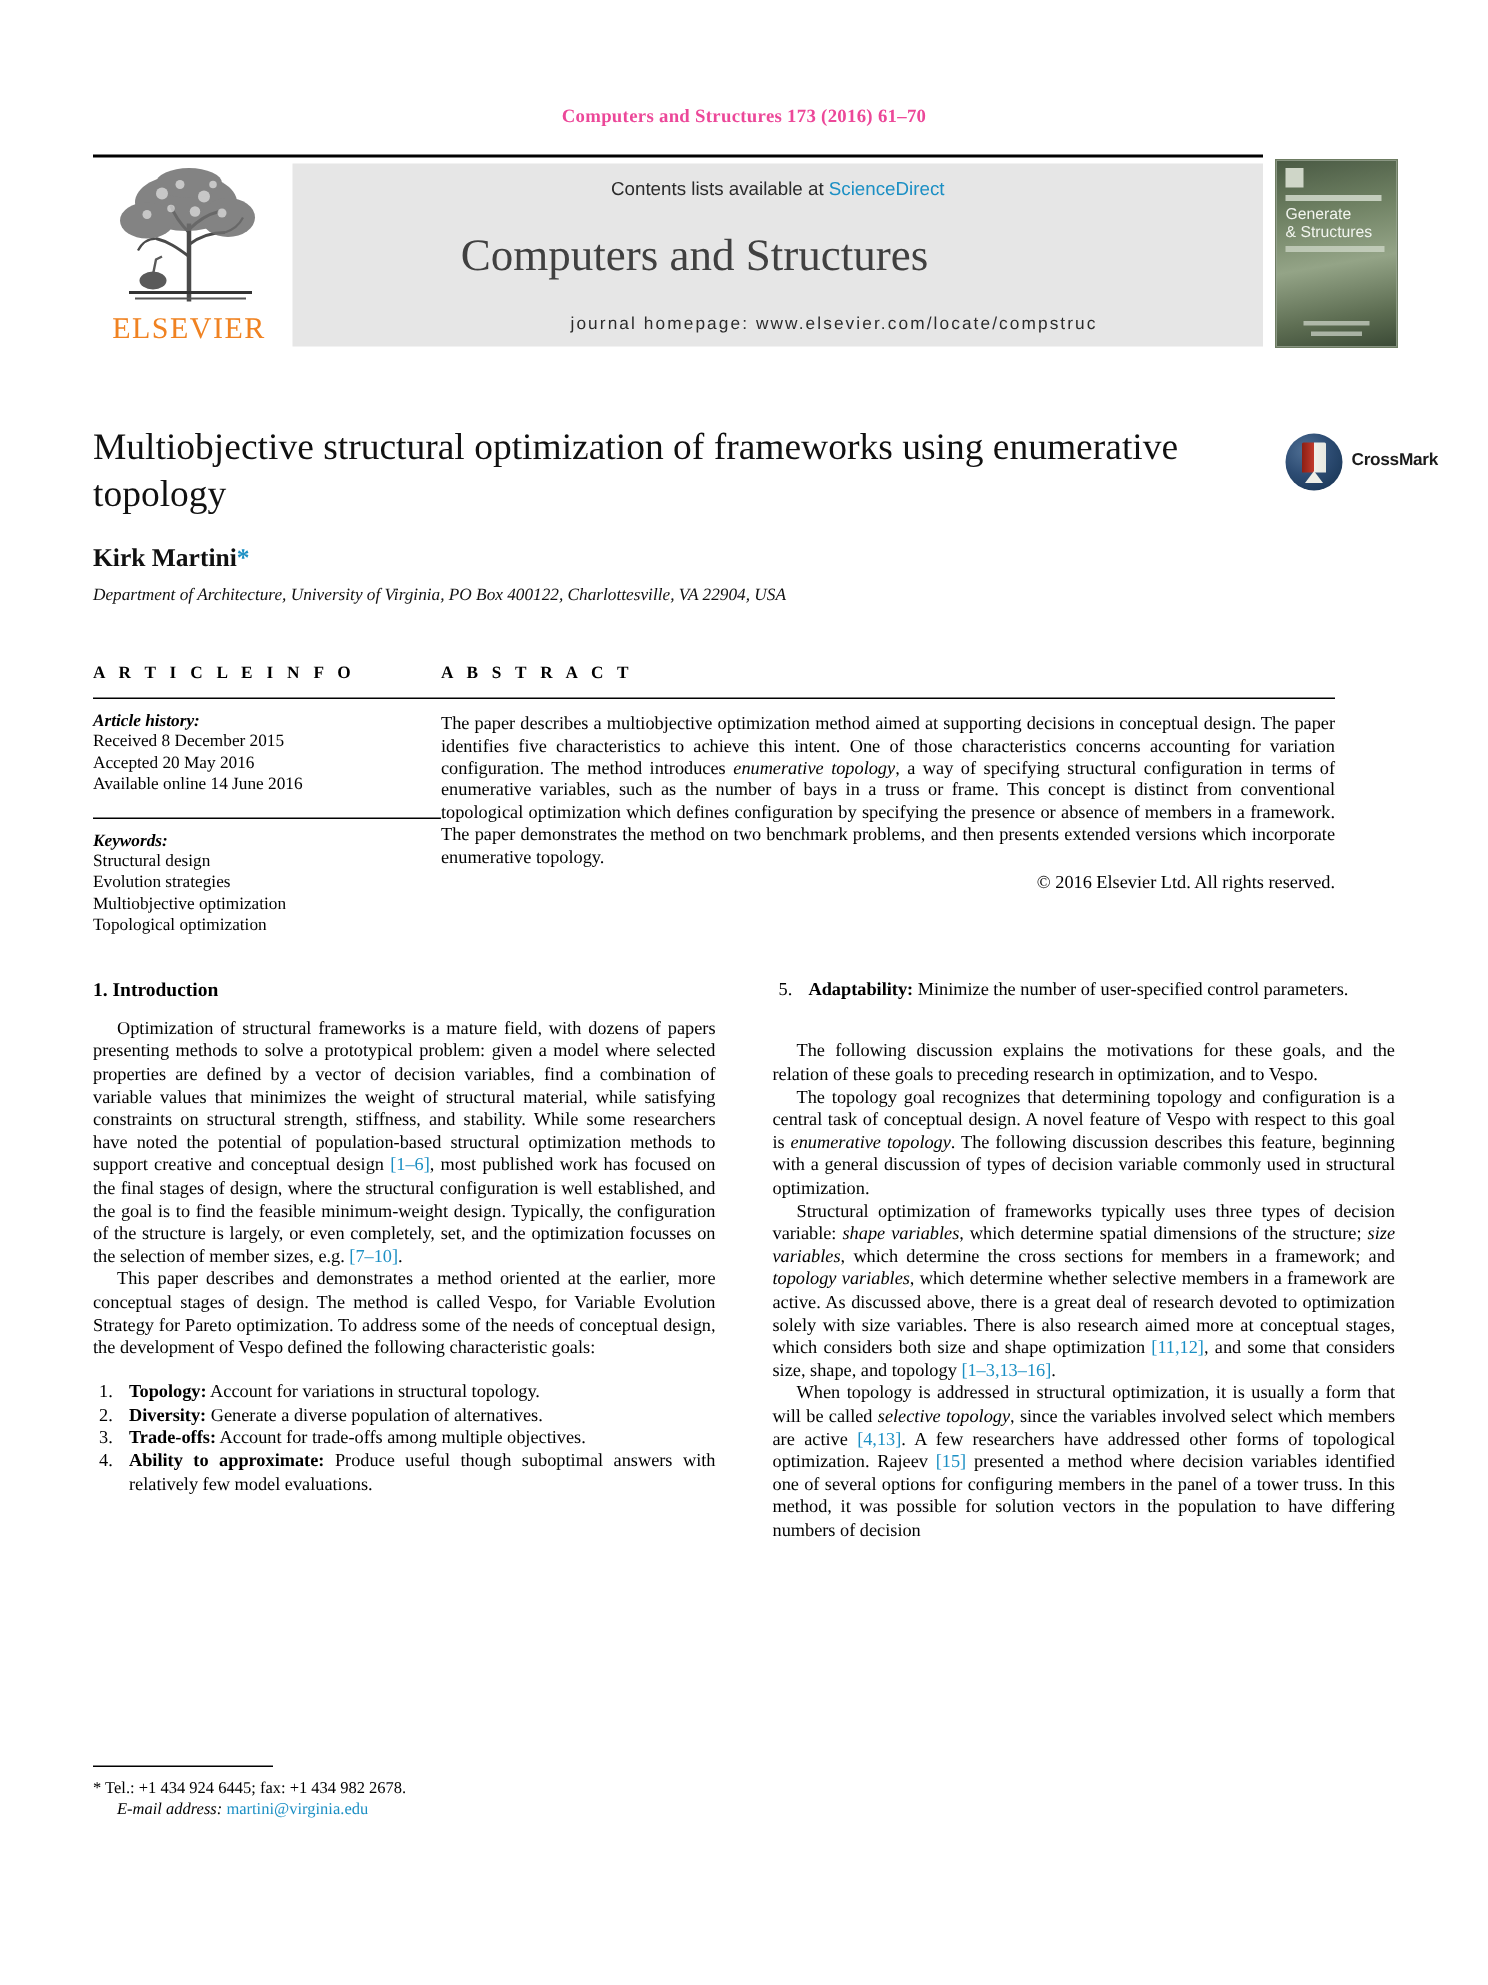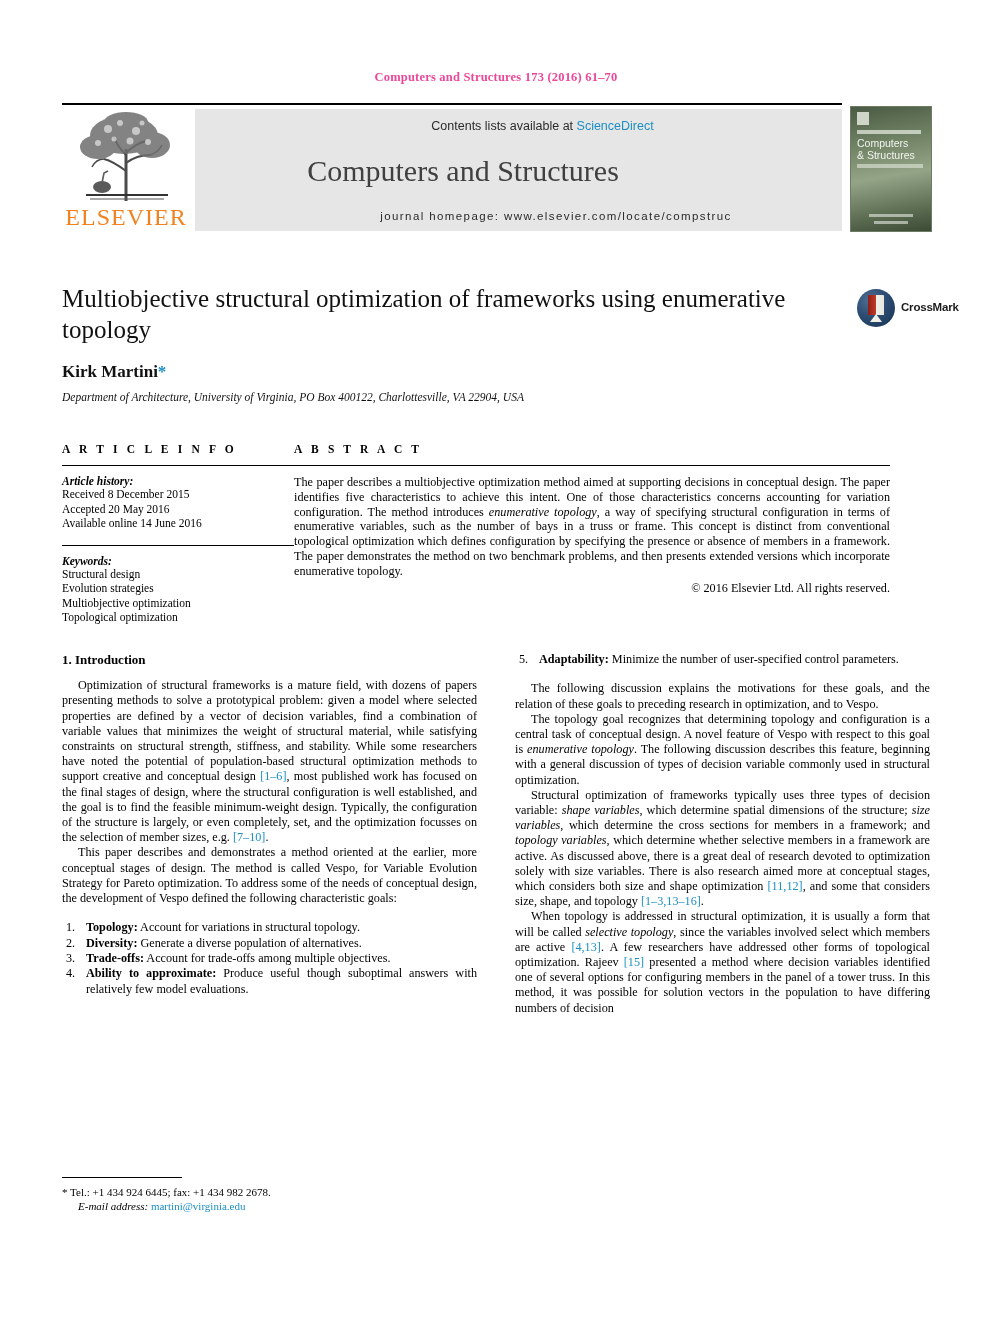--- a/index.html
+++ b/index.html
@@ -65,21 +65,21 @@
     width: 112px; height: 96px;
     overflow: hidden;
   }
   .elsevier-word {
     position: absolute;
     bottom: 0;
     left: 0;
     width: 128px;
     text-align: center;
     font-family: "Liberation Serif", serif;
-    font-size: 24px;
+    font-size: 20px;
     letter-spacing: 1px;
     color: #f08221;
   }
 
   .sd-box {
     position: absolute;
     top: 6px;
     left: 133px;
     width: 647px;
     height: 122px;
@@ -87,21 +87,20 @@
   }
   .sd-contents {
     position: absolute;
     top: 10px;
     left: 0;
     width: 647px;
     text-align: center;
     font-family: "Liberation Sans", sans-serif;
     font-size: 12.5px;
     color: #2b2b2b;
-    padding-left: 24px;
   }
   .sd-contents .sd-link { color: #1b8fc4; }
   .journal-title {
     position: absolute;
     top: 45px;
     left: 0;
     width: 536px;
     text-align: center;
     font-family: "Liberation Serif", serif;
     font-size: 30px;
@@ -432,21 +431,21 @@
     <div class="sd-box">
       <div class="sd-contents"><span>Contents lists available at </span><span class="sd-link">ScienceDirect</span></div>
       <div class="journal-title">Computers and Structures</div>
       <div class="journal-home">journal homepage: www.elsevier.com/locate/compstruc</div>
     </div>
 
     <div class="cover-thumb">
       <div class="cover-sq"></div>
       <div class="cover-tagline"></div>
       <div class="cover-name">
-        <div>Computers</div>
+        <div>Generate</div>
         <div>&amp; Structures</div>
       </div>
       <div class="cover-sub"></div>
       <div class="cover-foot1"></div>
       <div class="cover-foot2"></div>
     </div>
   </div>
 
   <div class="title-block">
     <h1 class="paper-title">Multiobjective structural optimization of frameworks using enumerative topology</h1>
@@ -502,21 +501,21 @@
         <li><span class="num">1.</span><b>Topology:</b><span> Account for variations in structural topology.</span></li>
         <li><span class="num">2.</span><b>Diversity:</b><span> Generate a diverse population of alternatives.</span></li>
         <li><span class="num">3.</span><b>Trade-offs:</b><span> Account for trade-offs among multiple objectives.</span></li>
         <li><span class="num">4.</span><b>Ability to approximate:</b><span> Produce useful though suboptimal answers with relatively few model evaluations.</span></li>
       </ol>
     </div>
 
     <div class="bcol right">
       <div class="num-item"><span class="num">5.</span><b>Adaptability:</b><span> Minimize the number of user-specified control parameters.</span></div>
 
-      <p class="para" style="margin-top:14px">The following discussion explains the motivations for these goals, and the relation of these goals to preceding research in optimization, and to Vespo.</p>
+      <p class="para" style="margin-top:26px">The following discussion explains the motivations for these goals, and the relation of these goals to preceding research in optimization, and to Vespo.</p>
 
       <p class="para"><span>The topology goal recognizes that determining topology and configuration is a central task of conceptual design. A novel feature of Vespo with respect to this goal is </span><em>enumerative topology</em><span>. The following discussion describes this feature, beginning with a general discussion of types of decision variable commonly used in structural optimization.</span></p>
 
       <p class="para"><span>Structural optimization of frameworks typically uses three types of decision variable: </span><em>shape variables</em><span>, which determine spatial dimensions of the structure; </span><em>size variables</em><span>, which determine the cross sections for members in a framework; and </span><em>topology variables</em><span>, which determine whether selective members in a framework are active. As discussed above, there is a great deal of research devoted to optimization solely with size variables. There is also research aimed more at conceptual stages, which considers both size and shape optimization </span><span class="ref">[11,12]</span><span>, and some that considers size, shape, and topology </span><span class="ref">[1–3,13–16]</span><span>.</span></p>
 
       <p class="para"><span>When topology is addressed in structural optimization, it is usually a form that will be called </span><em>selective topology</em><span>, since the variables involved select which members are active </span><span class="ref">[4,13]</span><span>. A few researchers have addressed other forms of topological optimization. Rajeev </span><span class="ref">[15]</span><span> presented a method where decision variables identified one of several options for configuring members in the panel of a tower truss. In this method, it was possible for solution vectors in the population to have differing numbers of decision</span></p>
     </div>
   </div>
 
   <div class="footnote">

